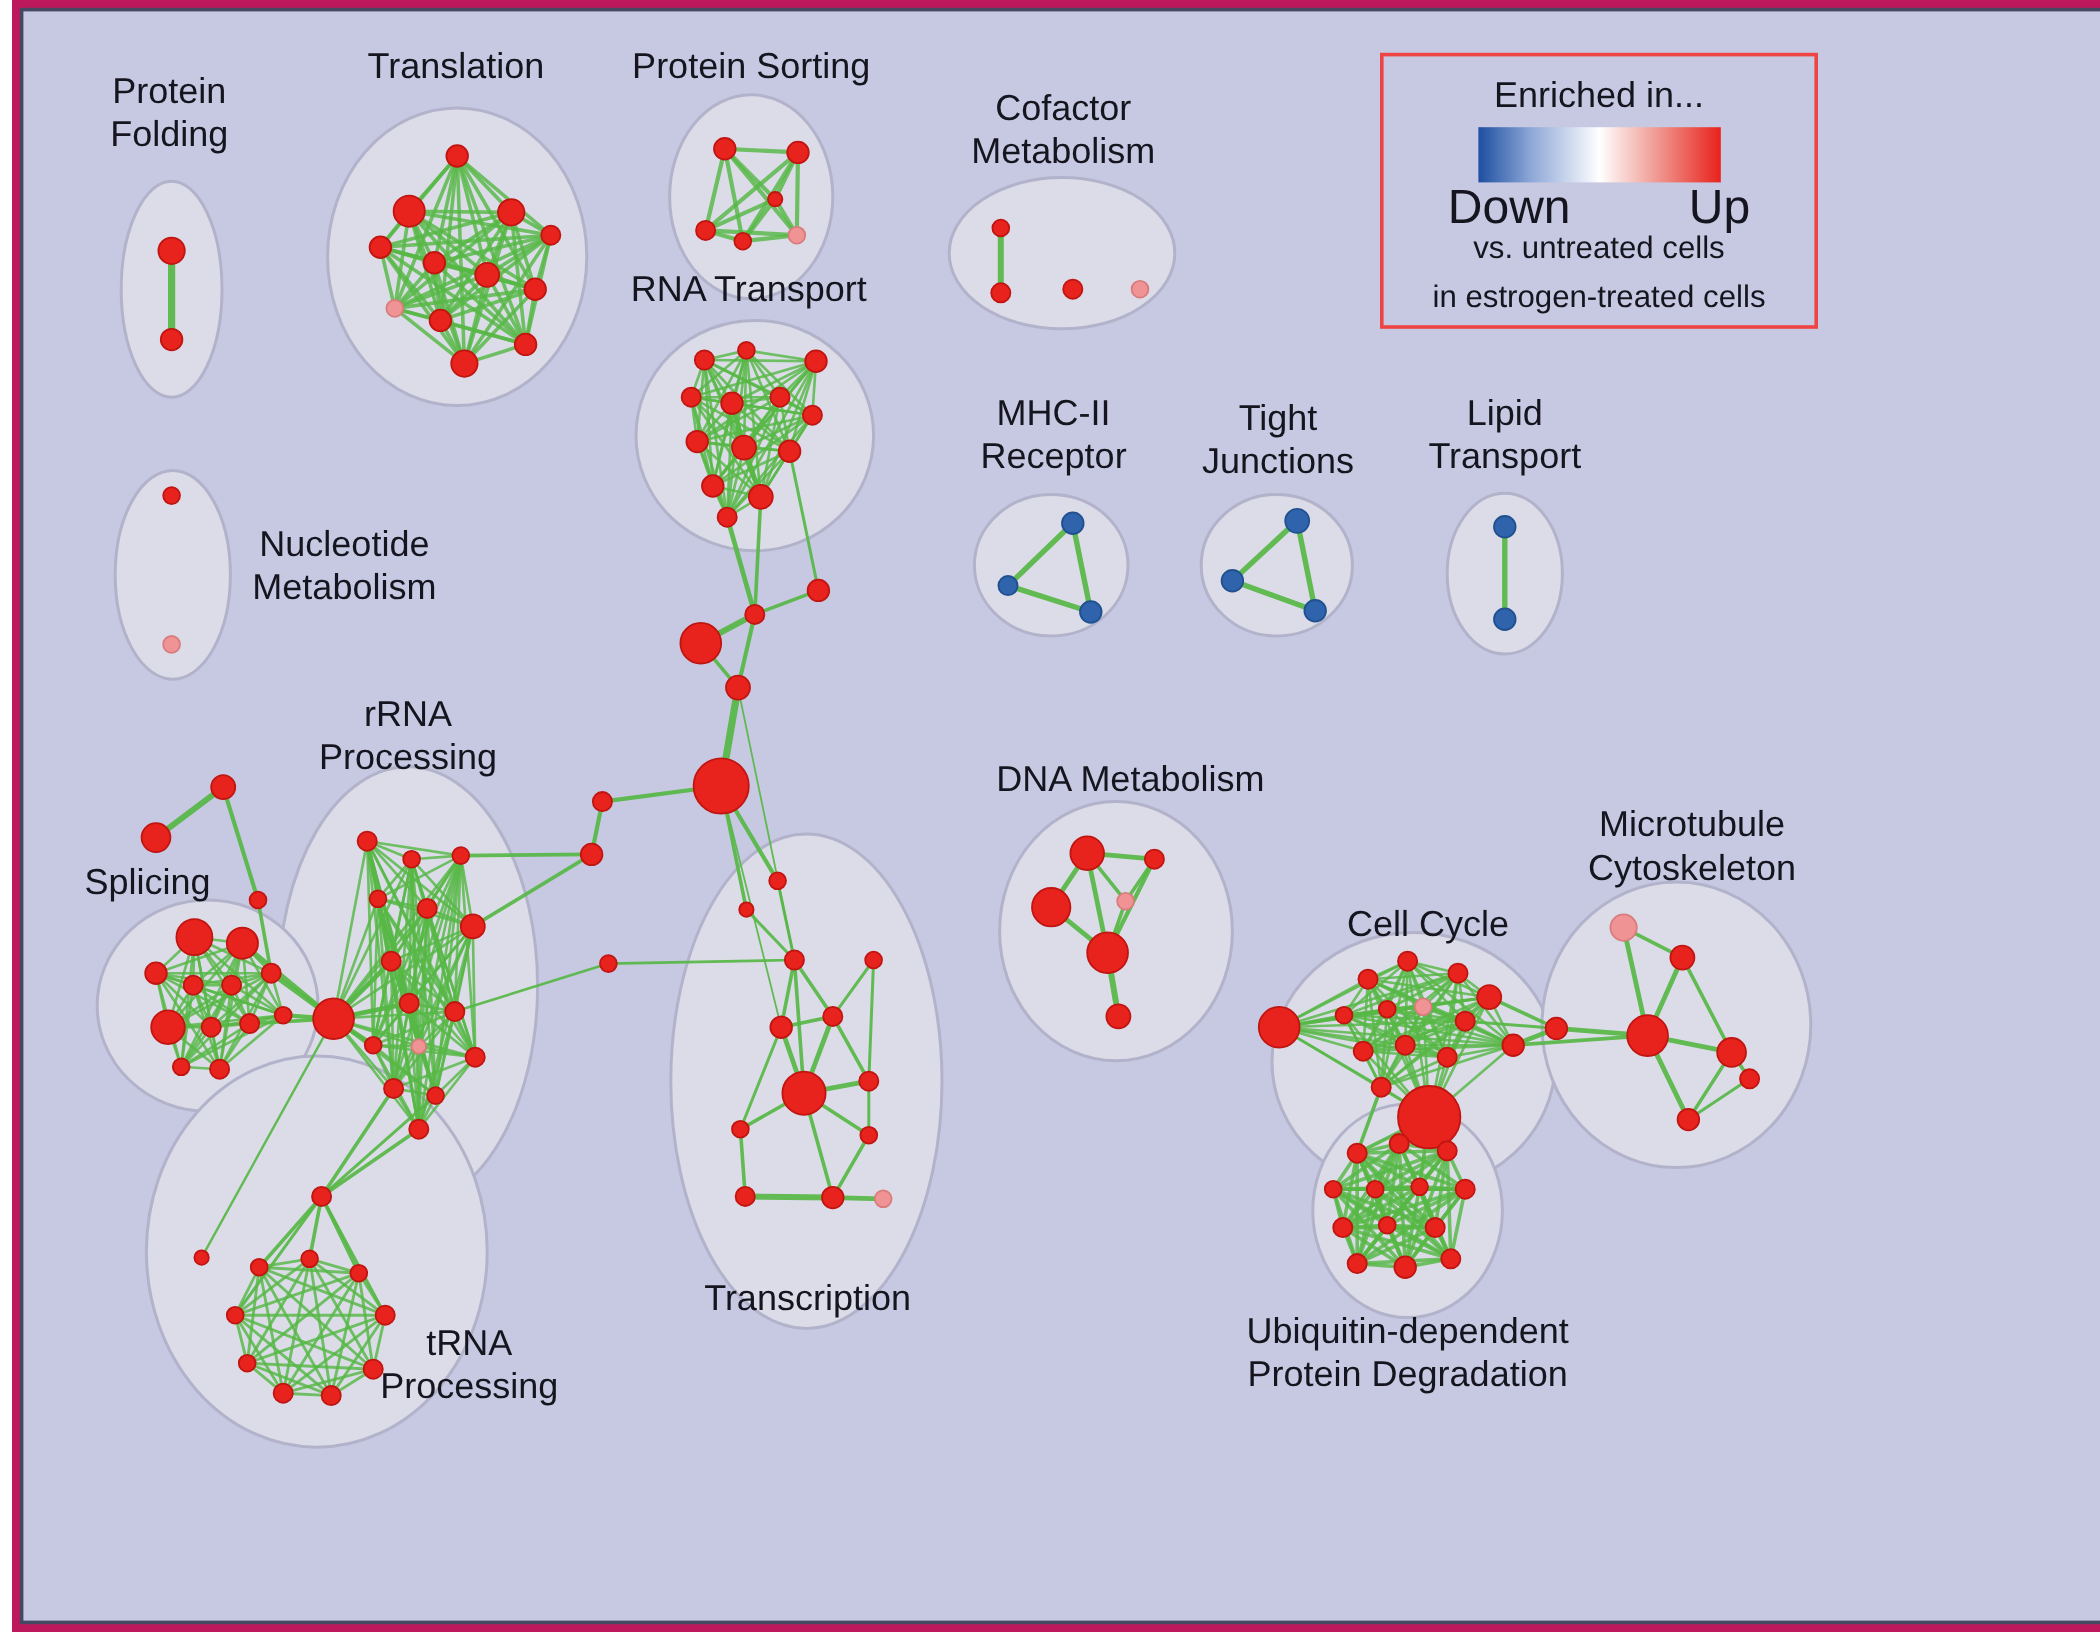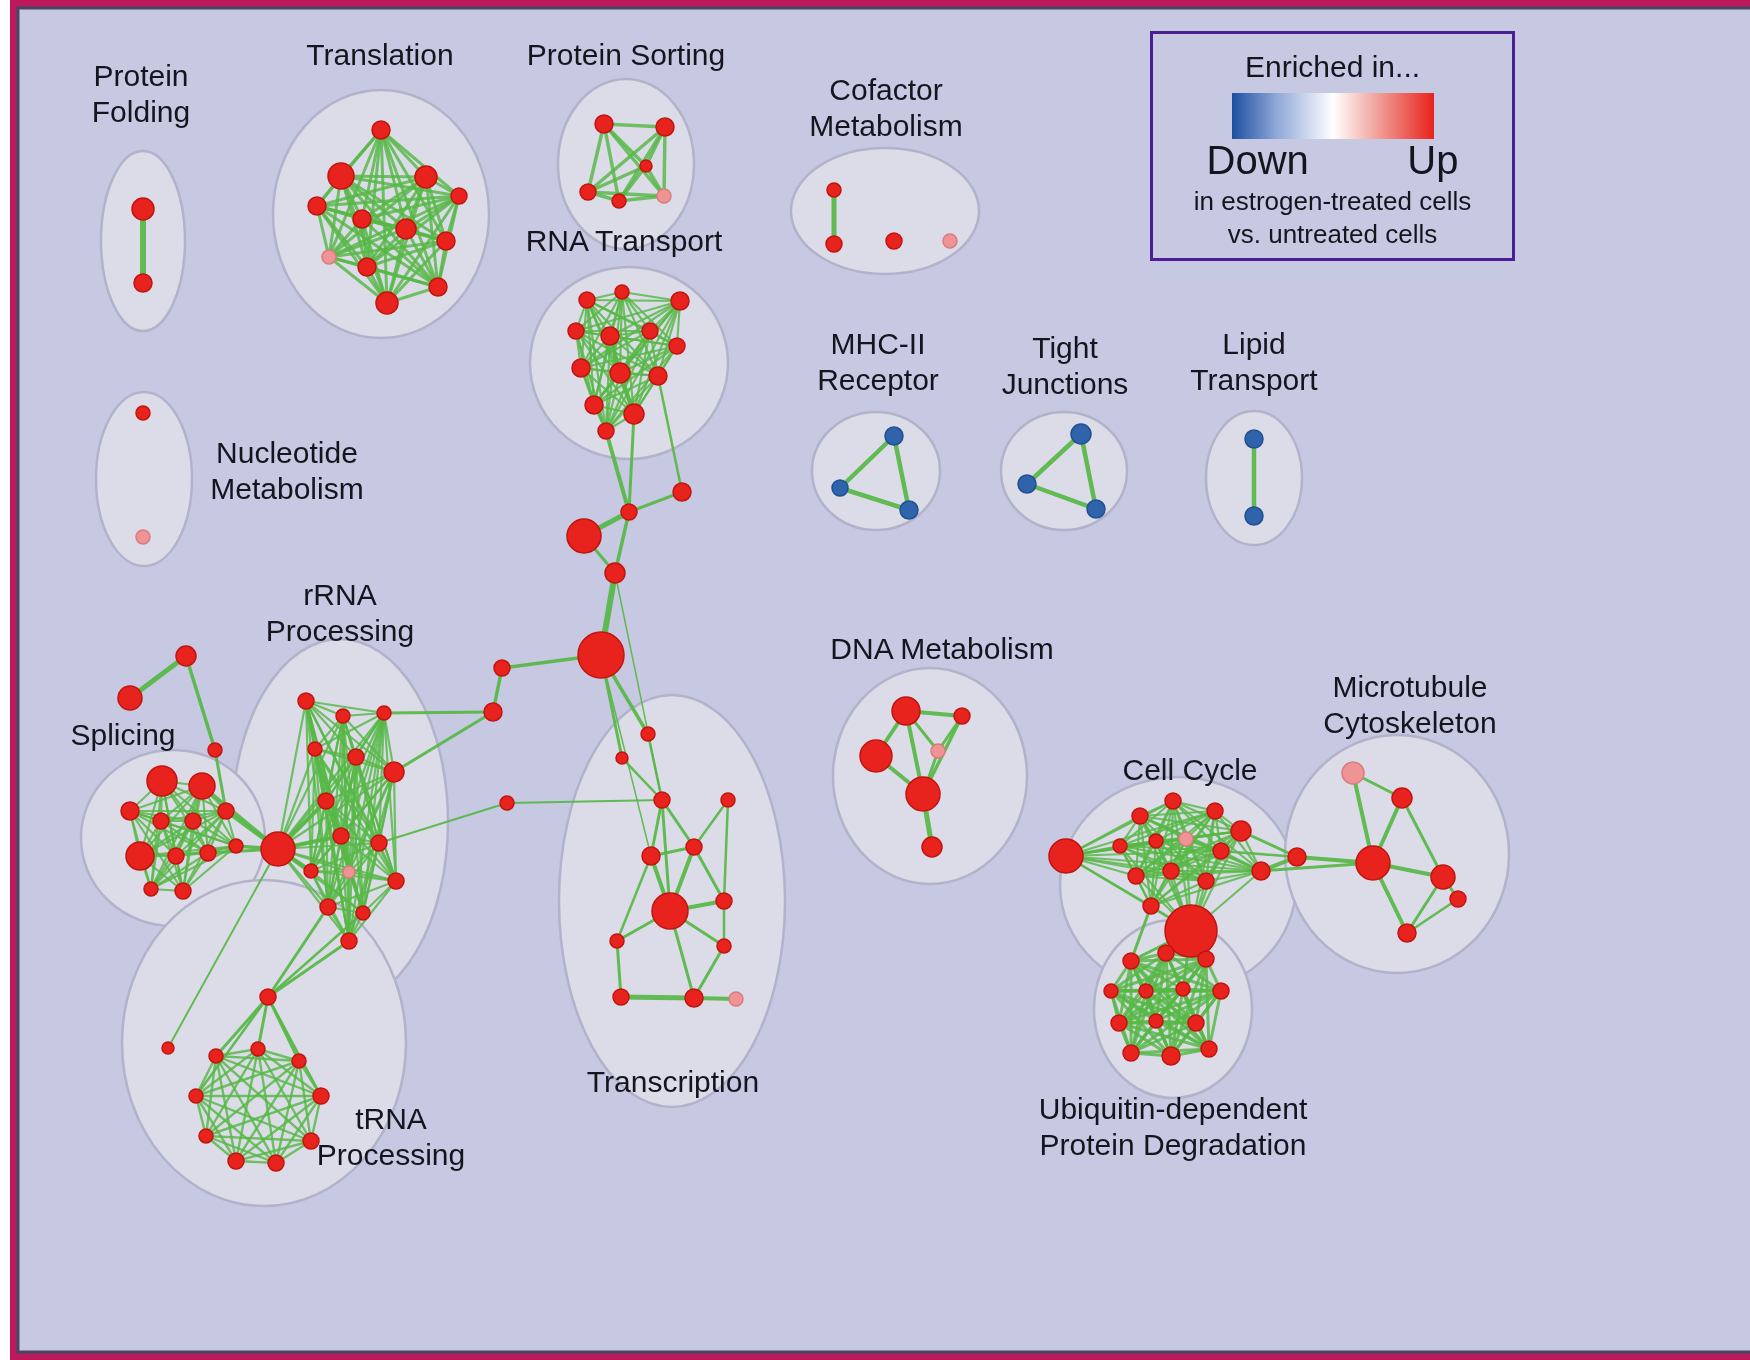--- a/index.html
+++ b/index.html
@@ -7,24 +7,24 @@
     position:relative;
     width:1750px;height:1360px;
     background:#be185d;
     overflow:hidden;
     font-family:"Liberation Sans", sans-serif;
     margin-left:10px;
   }
   .page svg{position:absolute;left:0;top:0;}
   .legend{
     position:absolute;
-    left:1140px;top:31px;
+    left:1140px;top:44px;
     width:365px;height:230px;
     box-sizing:border-box;
-    border:3px solid #4c1d95;
+    border:3px solid #ef4444;
     text-align:center;
     color:#15151f;
     z-index:5;
   }
   .legend-title{font-size:30px;margin-top:16px;}
   .legend-bar{width:202px;height:46px;margin:9px auto 4px auto;}
   .legend-ends{
     width:252px;margin:0 auto;
     display:flex;justify-content:space-between;
     font-size:40px;line-height:34px;
@@ -905,17 +905,17 @@
       </g>
     </svg>
 
   <div class="legend">
     <div class="legend-title">Enriched in...</div>
     <div class="legend-bar" style="background: linear-gradient(90deg, rgb(29, 79, 161) 0%, rgb(143, 168, 216) 22%, rgb(255, 255, 255) 50%, rgb(240, 161, 154) 72%, rgb(232, 34, 28) 100%);"></div>
     <div class="legend-ends">
       <span>Down</span>
       <span>Up</span>
     </div>
+    <div class="legend-caption">vs. untreated cells</div>
     <div class="legend-caption first">in estrogen-treated cells</div>
-    <div class="legend-caption">vs. untreated cells</div>
   </div>
 
 </div>
 
 </body></html>

